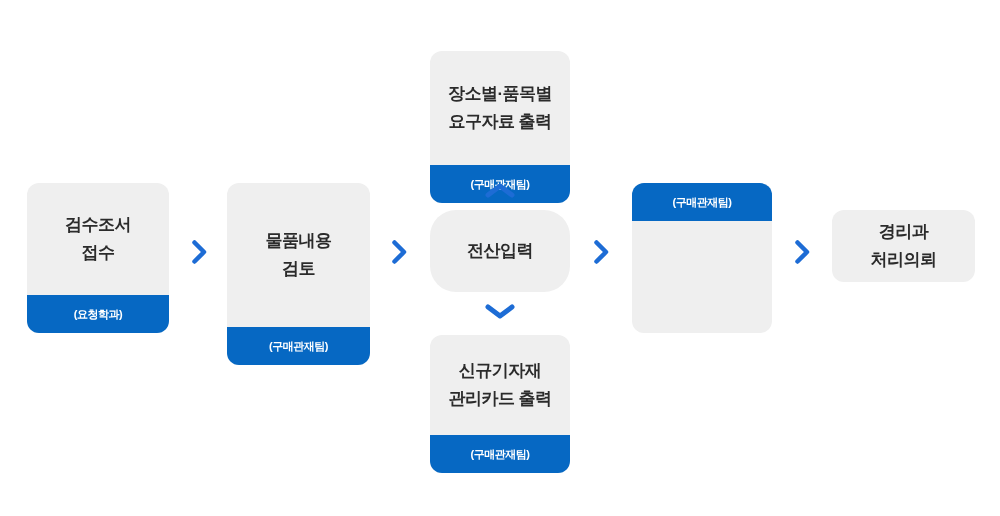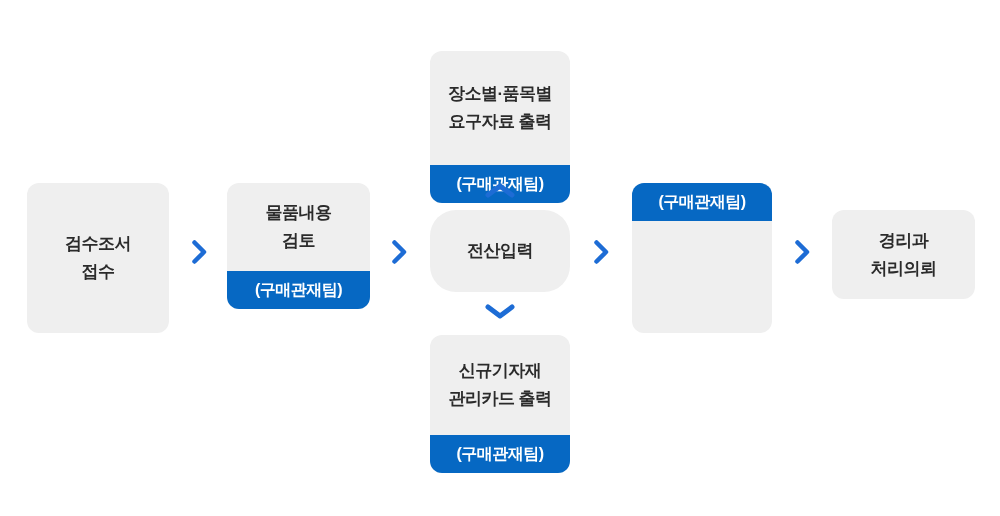--- a/index.html
+++ b/index.html
@@ -38,32 +38,32 @@
     padding: 0 6px;
   }
   .card-footer {
     height: 38px;
     flex: 0 0 38px;
     background: var(--footer-blue, #0668c3);
     color: var(--footer-text, #ffffff);
     display: flex;
     align-items: center;
     justify-content: center;
-    font-size: 16px;
+    font-size: 11px;
     font-weight: 700;
     letter-spacing: -0.5px;
   }
   
   .pos-receive    { left: 27px;  top: 183px; width: 142px; height: 150px; }
-  .pos-review     { left: 227px; top: 183px; width: 143px; height: 126px; }
+  .pos-review     { left: 227px; top: 183px; width: 143px; height: 182px; }
   .pos-branch-top { left: 430px; top: 15px;  width: 140px; height: 152px; margin-top: 36px; }
   .pos-entry      { left: 430px; top: 210px; width: 140px; height: 82px; border-radius: 26px;  }
   .pos-branch-bot { left: 430px; top: 335px; width: 140px; height: 138px; }
   .pos-notify     { left: 632px; top: 183px; width: 140px; height: 150px; }
-  .pos-accounting { left: 832px; top: 210px; width: 143px; height: 89px;  }
+  .pos-accounting { left: 832px; top: 210px; width: 143px; height: 72px;  }
   
   .chev {
     position: absolute;
     color: var(--arrow-blue, #1d6cd5);
     line-height: 0;
   }
   .pos-chev1 { left: 190px; top: 239px; }
   .pos-chev2 { left: 390px; top: 239px; }
   .pos-chev3 { left: 592px; top: 239px; }
   .pos-chev4 { left: 793px; top: 239px; }
@@ -71,20 +71,21 @@
   .pos-chev-down { left: 484px; top: 303px; }
 </style>
 </head>
 <body>
 
 <div class="canvas">
 
   <div class="card pos-receive">
     <div class="card-body">검수조서
 접수</div>
+    <div class="card-footer">(요청학과)</div>
   </div>
 
   <span class="chev pos-chev1">
     <svg width="18" height="26" viewBox="0 0 18 26" aria-hidden="true">
       <path d="M4.5 3.5 L14 13 L4.5 22.5" fill="none" stroke="currentColor" stroke-width="4.5" stroke-linecap="round" stroke-linejoin="round"></path>
     </svg>
   </span>
 
   <div class="card pos-review">
     <div class="card-body">물품내용

